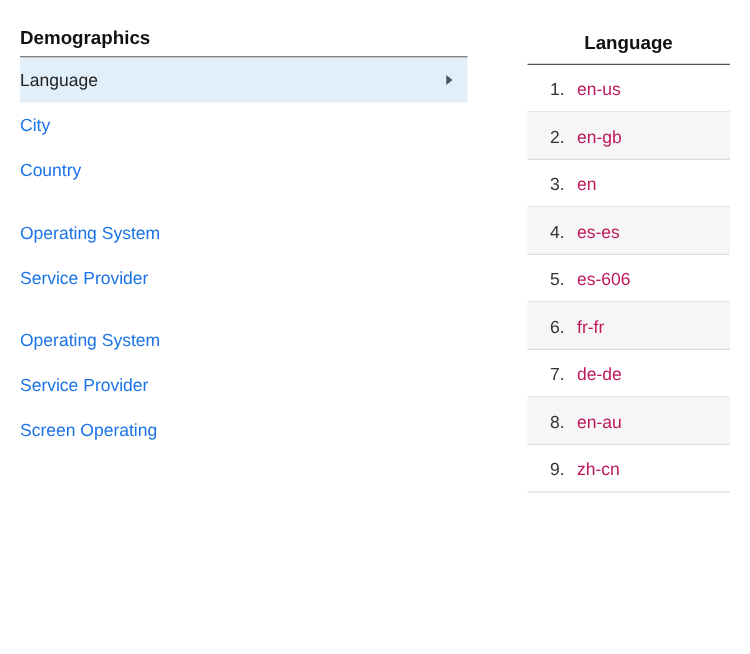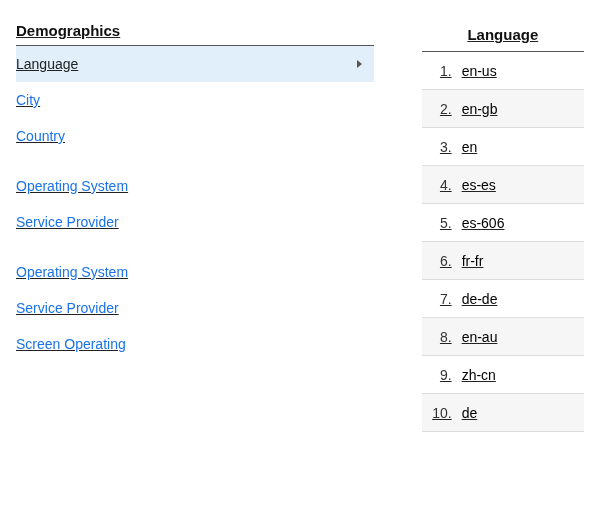--- a/index.html
+++ b/index.html
@@ -8,21 +8,20 @@
     height: 523px;
     font-family: Arial, Helvetica, sans-serif;
     font-size: 14px;
     background: #fff;
     color: #222;
   }
   .wrap {
     display: flex;
     gap: 48px;
     padding: 20px 16px 0 16px;
-    text-decoration: underline;
   }
   .left {
     width: 370px;
   }
   .right {
     width: 168px;
   }
 
   .section-title {
     font-weight: 700;
@@ -72,21 +71,21 @@
   .right-row:nth-child(even) { background: #f6f6f6; }
   .right-row:nth-child(odd)  { background: #fff; }
   .right-index {
     width: 36px;
     text-align: right;
     padding-right: 6px;
     color: #333;
     font-size: 14px;
   }
   .right-value {
-    color: #000000;
+    color: #be185d;
     font-size: 14px;
     padding-left: 4px;
     cursor: pointer;
   }
 
   .sections { display: flex; flex-direction: column; }
   .gap { height: 14px; }
 </style>
 </head>
 <body>
@@ -163,19 +162,15 @@
           <div class="right-value">de-de</div>
         </div>
         <div class="right-row">
           <div class="right-index">8.</div>
           <div class="right-value">en-au</div>
         </div>
         <div class="right-row">
           <div class="right-index">9.</div>
           <div class="right-value">zh-cn</div>
         </div>
-        <div class="right-row">
-          <div class="right-index">10.</div>
-          <div class="right-value">de</div>
-        </div>
       </div>
   </div>
 </div>
 
 </body></html>

